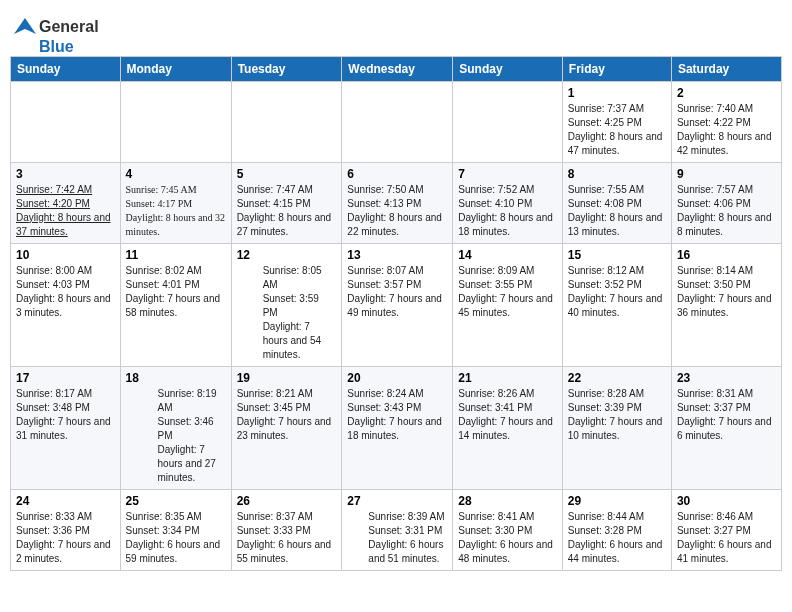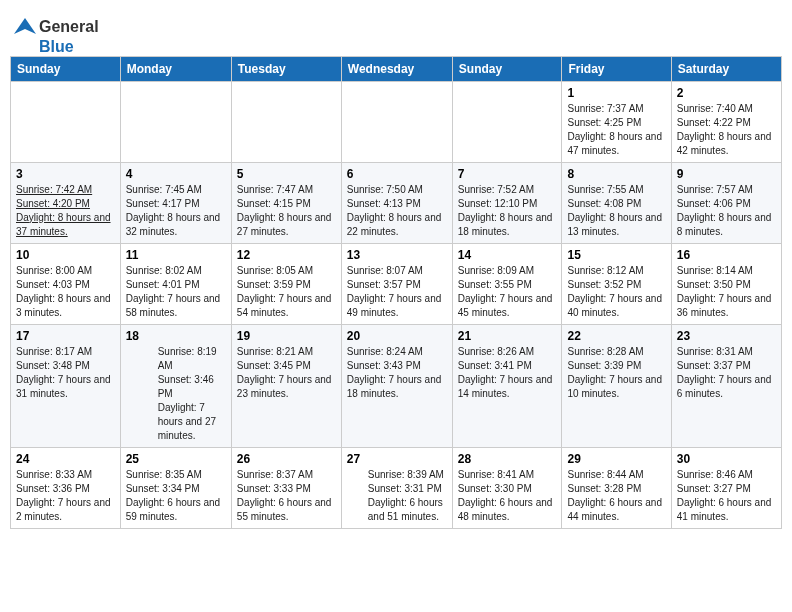--- a/index.html
+++ b/index.html
@@ -130,40 +130,40 @@
       </tr>
       <tr>
         <td>
           <span class="day-number">3</span>
           <div class="day-info" style="white-space: pre-line; text-decoration: underline;">Sunrise: 7:42 AM
 Sunset: 4:20 PM
 Daylight: 8 hours and 37 minutes.</div>
         </td>
         <td>
           <span class="day-number">4</span>
-          <div class="day-info" style="white-space: pre-line;">Sunrise: 7:45 AM
+          <div class="day-info" style="white-space: pre-line; font-family: Liberation Serif, serif;">Sunrise: 7:45 AM
 Sunset: 4:17 PM
 Daylight: 8 hours and 32 minutes.</div>
         </td>
         <td>
           <span class="day-number">5</span>
           <div class="day-info" style="white-space: pre-line;">Sunrise: 7:47 AM
 Sunset: 4:15 PM
 Daylight: 8 hours and 27 minutes.</div>
         </td>
         <td>
           <span class="day-number">6</span>
           <div class="day-info" style="white-space: pre-line;">Sunrise: 7:50 AM
 Sunset: 4:13 PM
 Daylight: 8 hours and 22 minutes.</div>
         </td>
         <td>
           <span class="day-number">7</span>
           <div class="day-info" style="white-space: pre-line;">Sunrise: 7:52 AM
-Sunset: 12:10 PM
+Sunset: 4:10 PM
 Daylight: 8 hours and 18 minutes.</div>
         </td>
         <td>
           <span class="day-number">8</span>
           <div class="day-info" style="white-space: pre-line;">Sunrise: 7:55 AM
 Sunset: 4:08 PM
 Daylight: 8 hours and 13 minutes.</div>
         </td>
         <td>
           <span class="day-number">9</span>
@@ -180,21 +180,21 @@
 Daylight: 8 hours and 3 minutes.</div>
         </td>
         <td>
           <span class="day-number">11</span>
           <div class="day-info" style="white-space: pre-line;">Sunrise: 8:02 AM
 Sunset: 4:01 PM
 Daylight: 7 hours and 58 minutes.</div>
         </td>
         <td>
           <span class="day-number">12</span>
-          <div class="day-info" style="white-space: pre-line;">Sunrise: 8:05 AM
+          <div class="day-info" style="white-space: pre-line; margin-left: 26px;">Sunrise: 8:05 AM
 Sunset: 3:59 PM
 Daylight: 7 hours and 54 minutes.</div>
         </td>
         <td>
           <span class="day-number">13</span>
           <div class="day-info" style="white-space: pre-line;">Sunrise: 8:07 AM
 Sunset: 3:57 PM
 Daylight: 7 hours and 49 minutes.</div>
         </td>
         <td>

